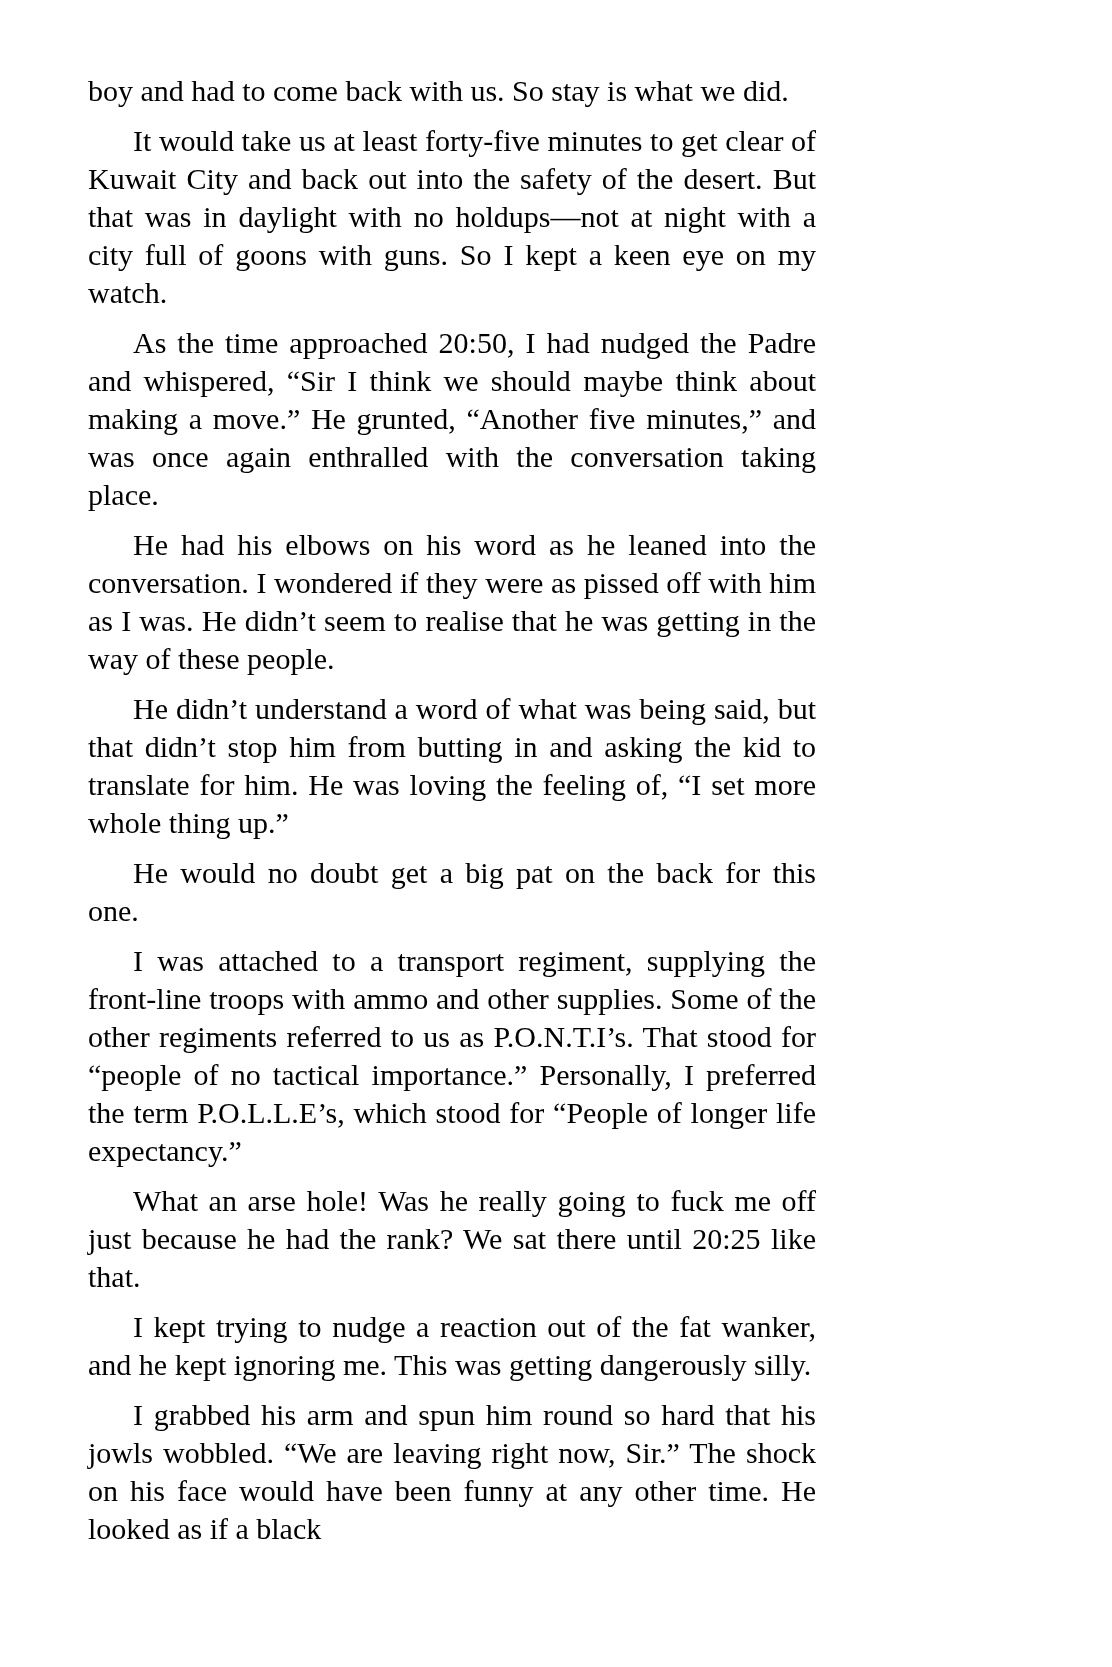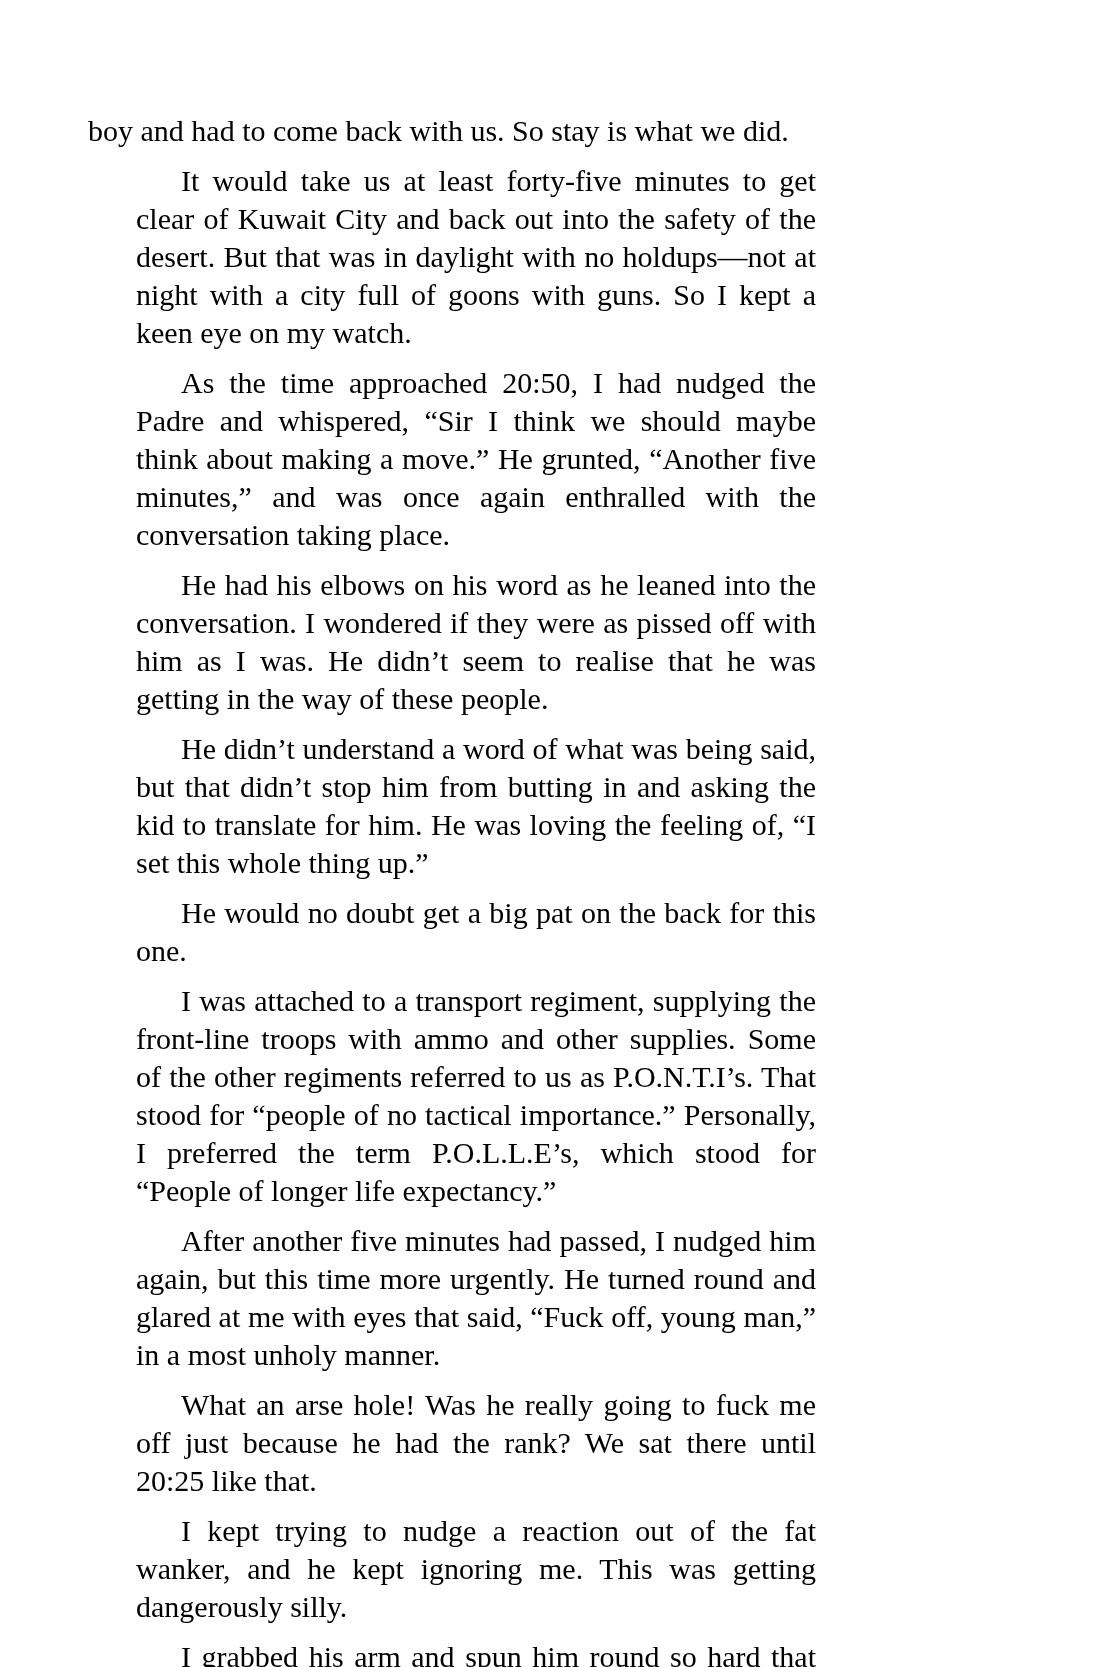--- a/index.html
+++ b/index.html
@@ -10,48 +10,46 @@
   body {
     width: 1112px;
     height: 1667px;
     overflow: hidden;
     font-family: "Liberation Serif", serif;
   }
   .book-page {
     box-sizing: border-box;
     width: 908px;
     height: 1667px;
-    padding: 112px 92px 0 88px;
+    padding: 72px 92px 0 88px;
     background: #ffffff;
     color: #000000;
   }
   .book-page p {
     margin: 0;
     padding: 0;
     font-size: 30px;
     line-height: 38px;
     text-align: justify;
     color: #000000;
   }
   .book-page p + p {
     margin-top: 12px;
-    margin-left: 48px;
   }
   .book-page p.indent {
     text-indent: 45px;
   }
 </style>
 </head>
 <body>
 
 <main class="book-page">
   <p>boy and had to come back with us. So stay is what we did.</p>
   <p class="indent">It would take us at least forty-five minutes to get clear of Kuwait City and back out into the safety of the desert. But that was in daylight with no holdups—not at night with a city full of goons with guns. So I kept a keen eye on my watch.</p>
   <p class="indent">As the time approached 20:50, I had nudged the Padre and whispered, “Sir I think we should maybe think about making a move.” He grunted, “Another five minutes,” and was once again enthralled with the conversation taking place.</p>
   <p class="indent">He had his elbows on his word as he leaned into the conversation. I wondered if they were as pissed off with him as I was. He didn’t seem to realise that he was getting in the way of these people.</p>
-  <p class="indent">He didn’t understand a word of what was being said, but that didn’t stop him from butting in and asking the kid to translate for him. He was loving the feeling of, “I set this whole thing up.”</p>
+  <p class="indent">He didn’t understand a word of what was being said, but that didn’t stop him from butting in and asking the kid to translate for him. He was loving the feeling of, “I set more whole thing up.”</p>
   <p class="indent">He would no doubt get a big pat on the back for this one.</p>
   <p class="indent">I was attached to a transport regiment, supplying the front-line troops with ammo and other supplies. Some of the other regiments referred to us as P.O.N.T.I’s. That stood for “people of no tactical importance.” Personally, I preferred the term P.O.L.L.E’s, which stood for “People of longer life expectancy.”</p>
-  <p class="indent">After another five minutes had passed, I nudged him again, but this time more urgently. He turned round and glared at me with eyes that said, “Fuck off, young man,” in a most unholy manner.</p>
   <p class="indent">What an arse hole! Was he really going to fuck me off just because he had the rank? We sat there until 20:25 like that.</p>
   <p class="indent">I kept trying to nudge a reaction out of the fat wanker, and he kept ignoring me. This was getting dangerously silly.</p>
   <p class="indent">I grabbed his arm and spun him round so hard that his jowls wobbled. “We are leaving right now, Sir.” The shock on his face would have been funny at any other time. He looked as if a black</p>
 </main>
 
 </body></html>

